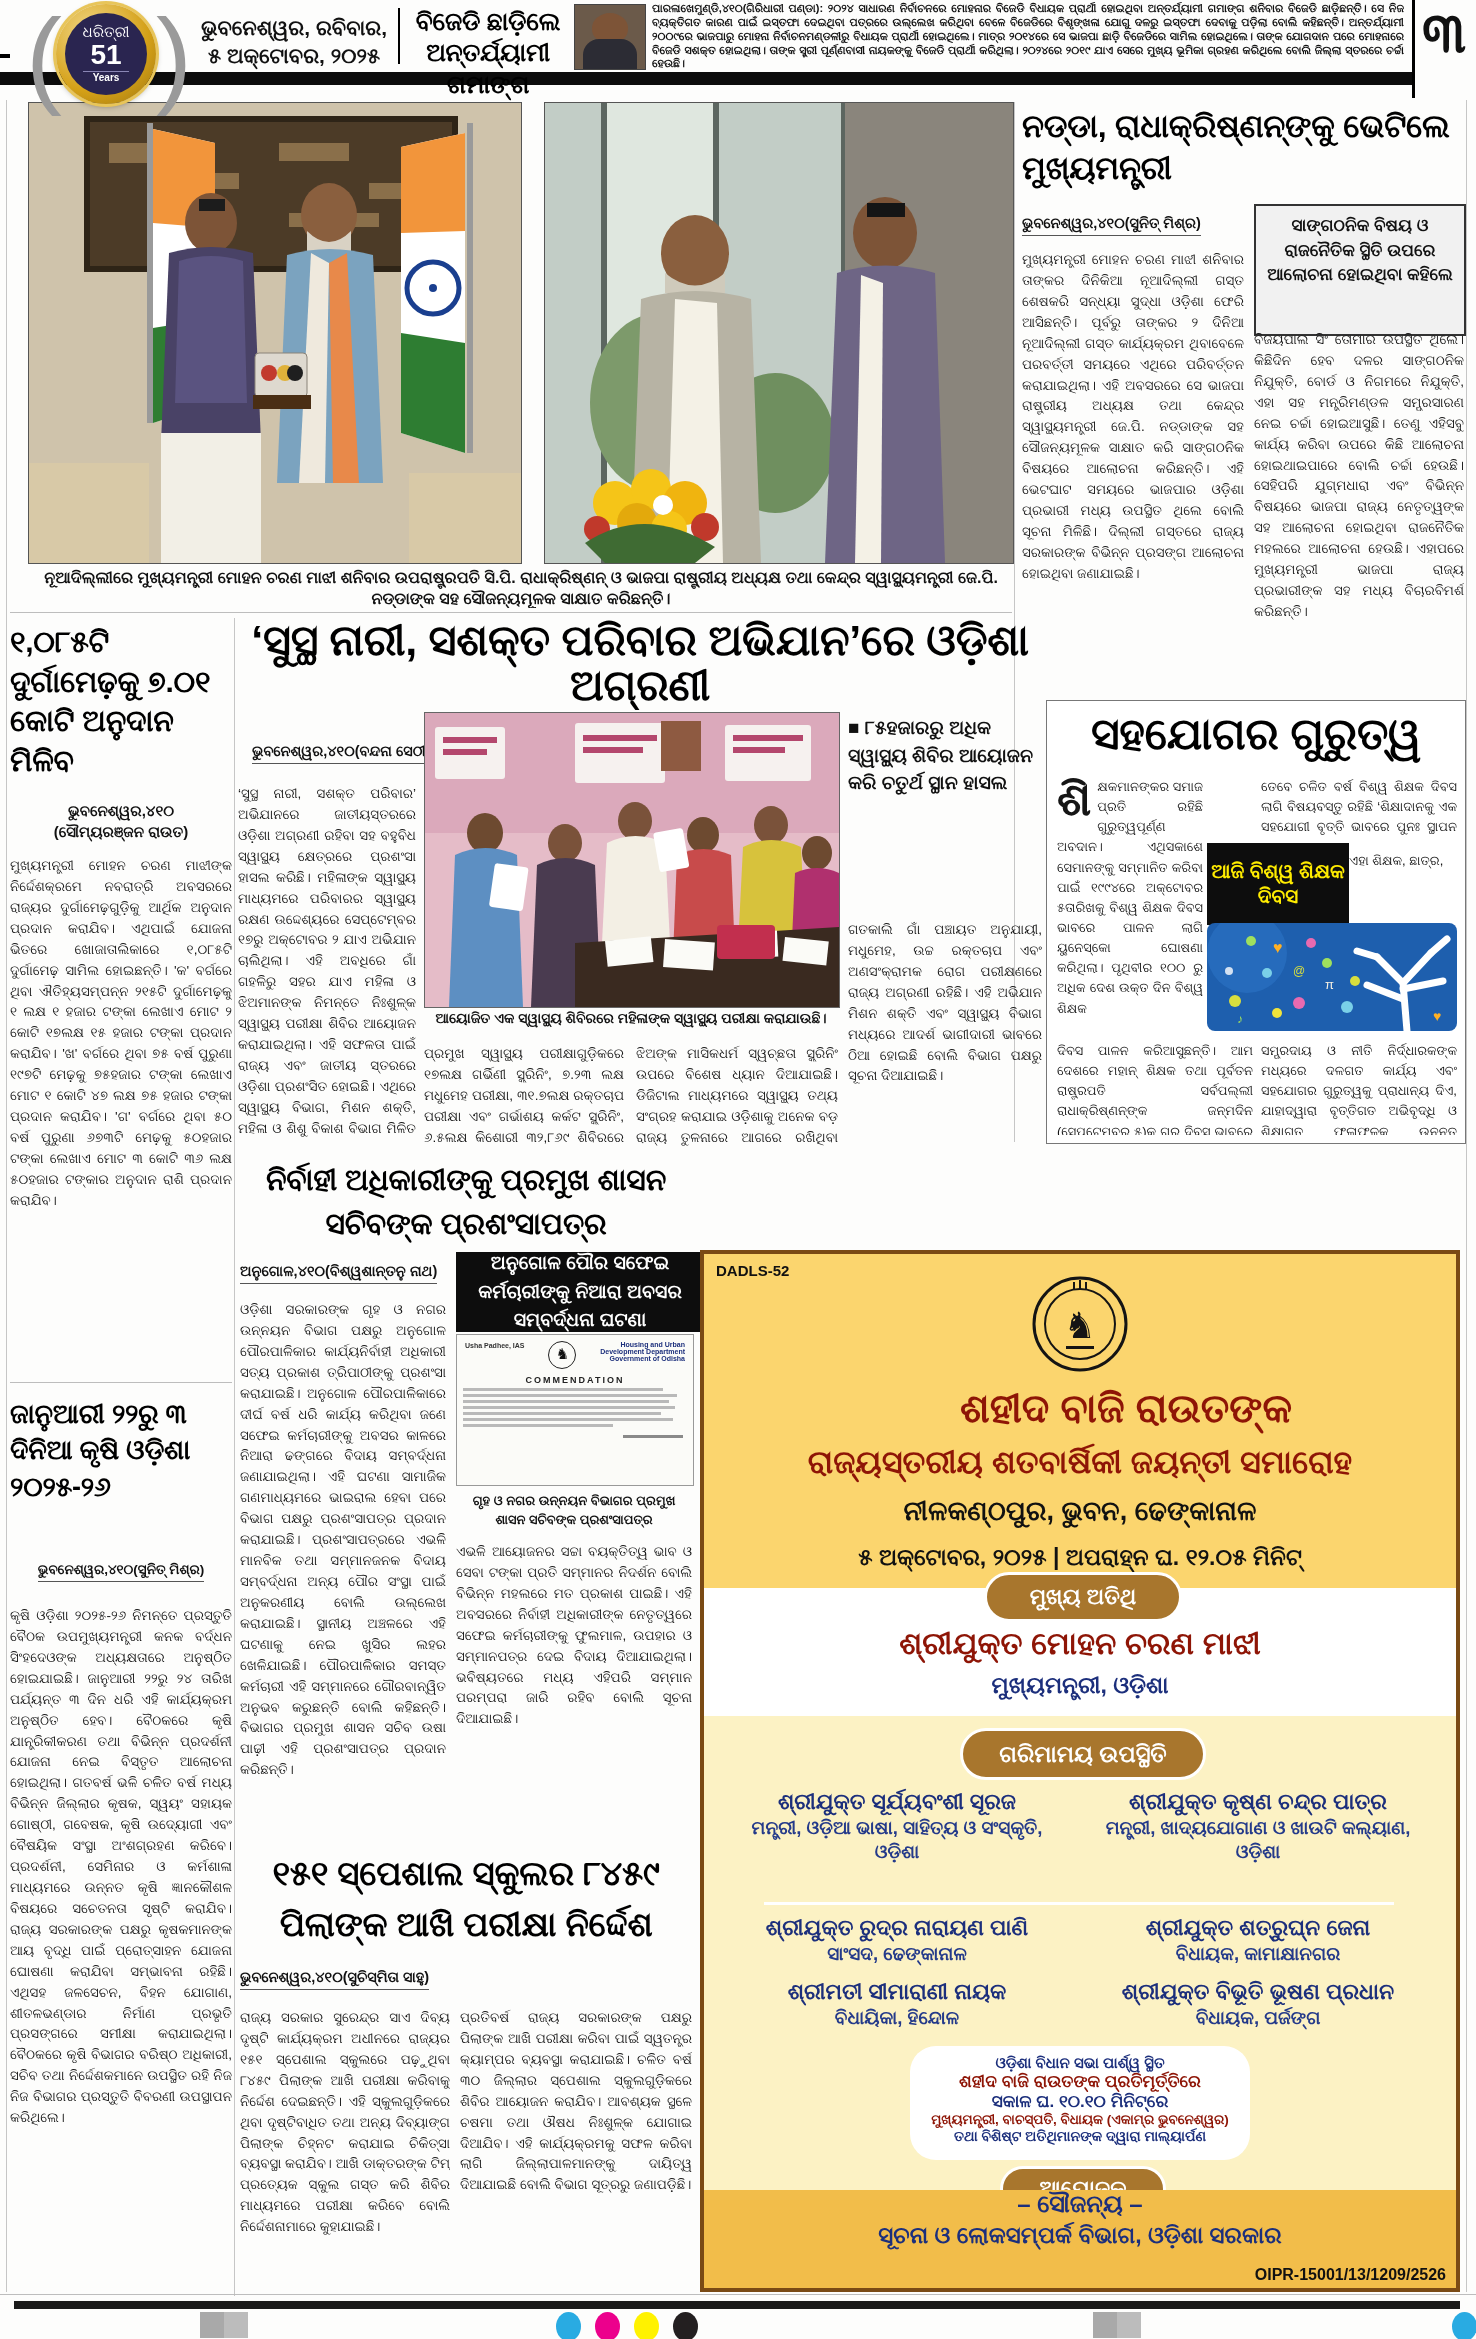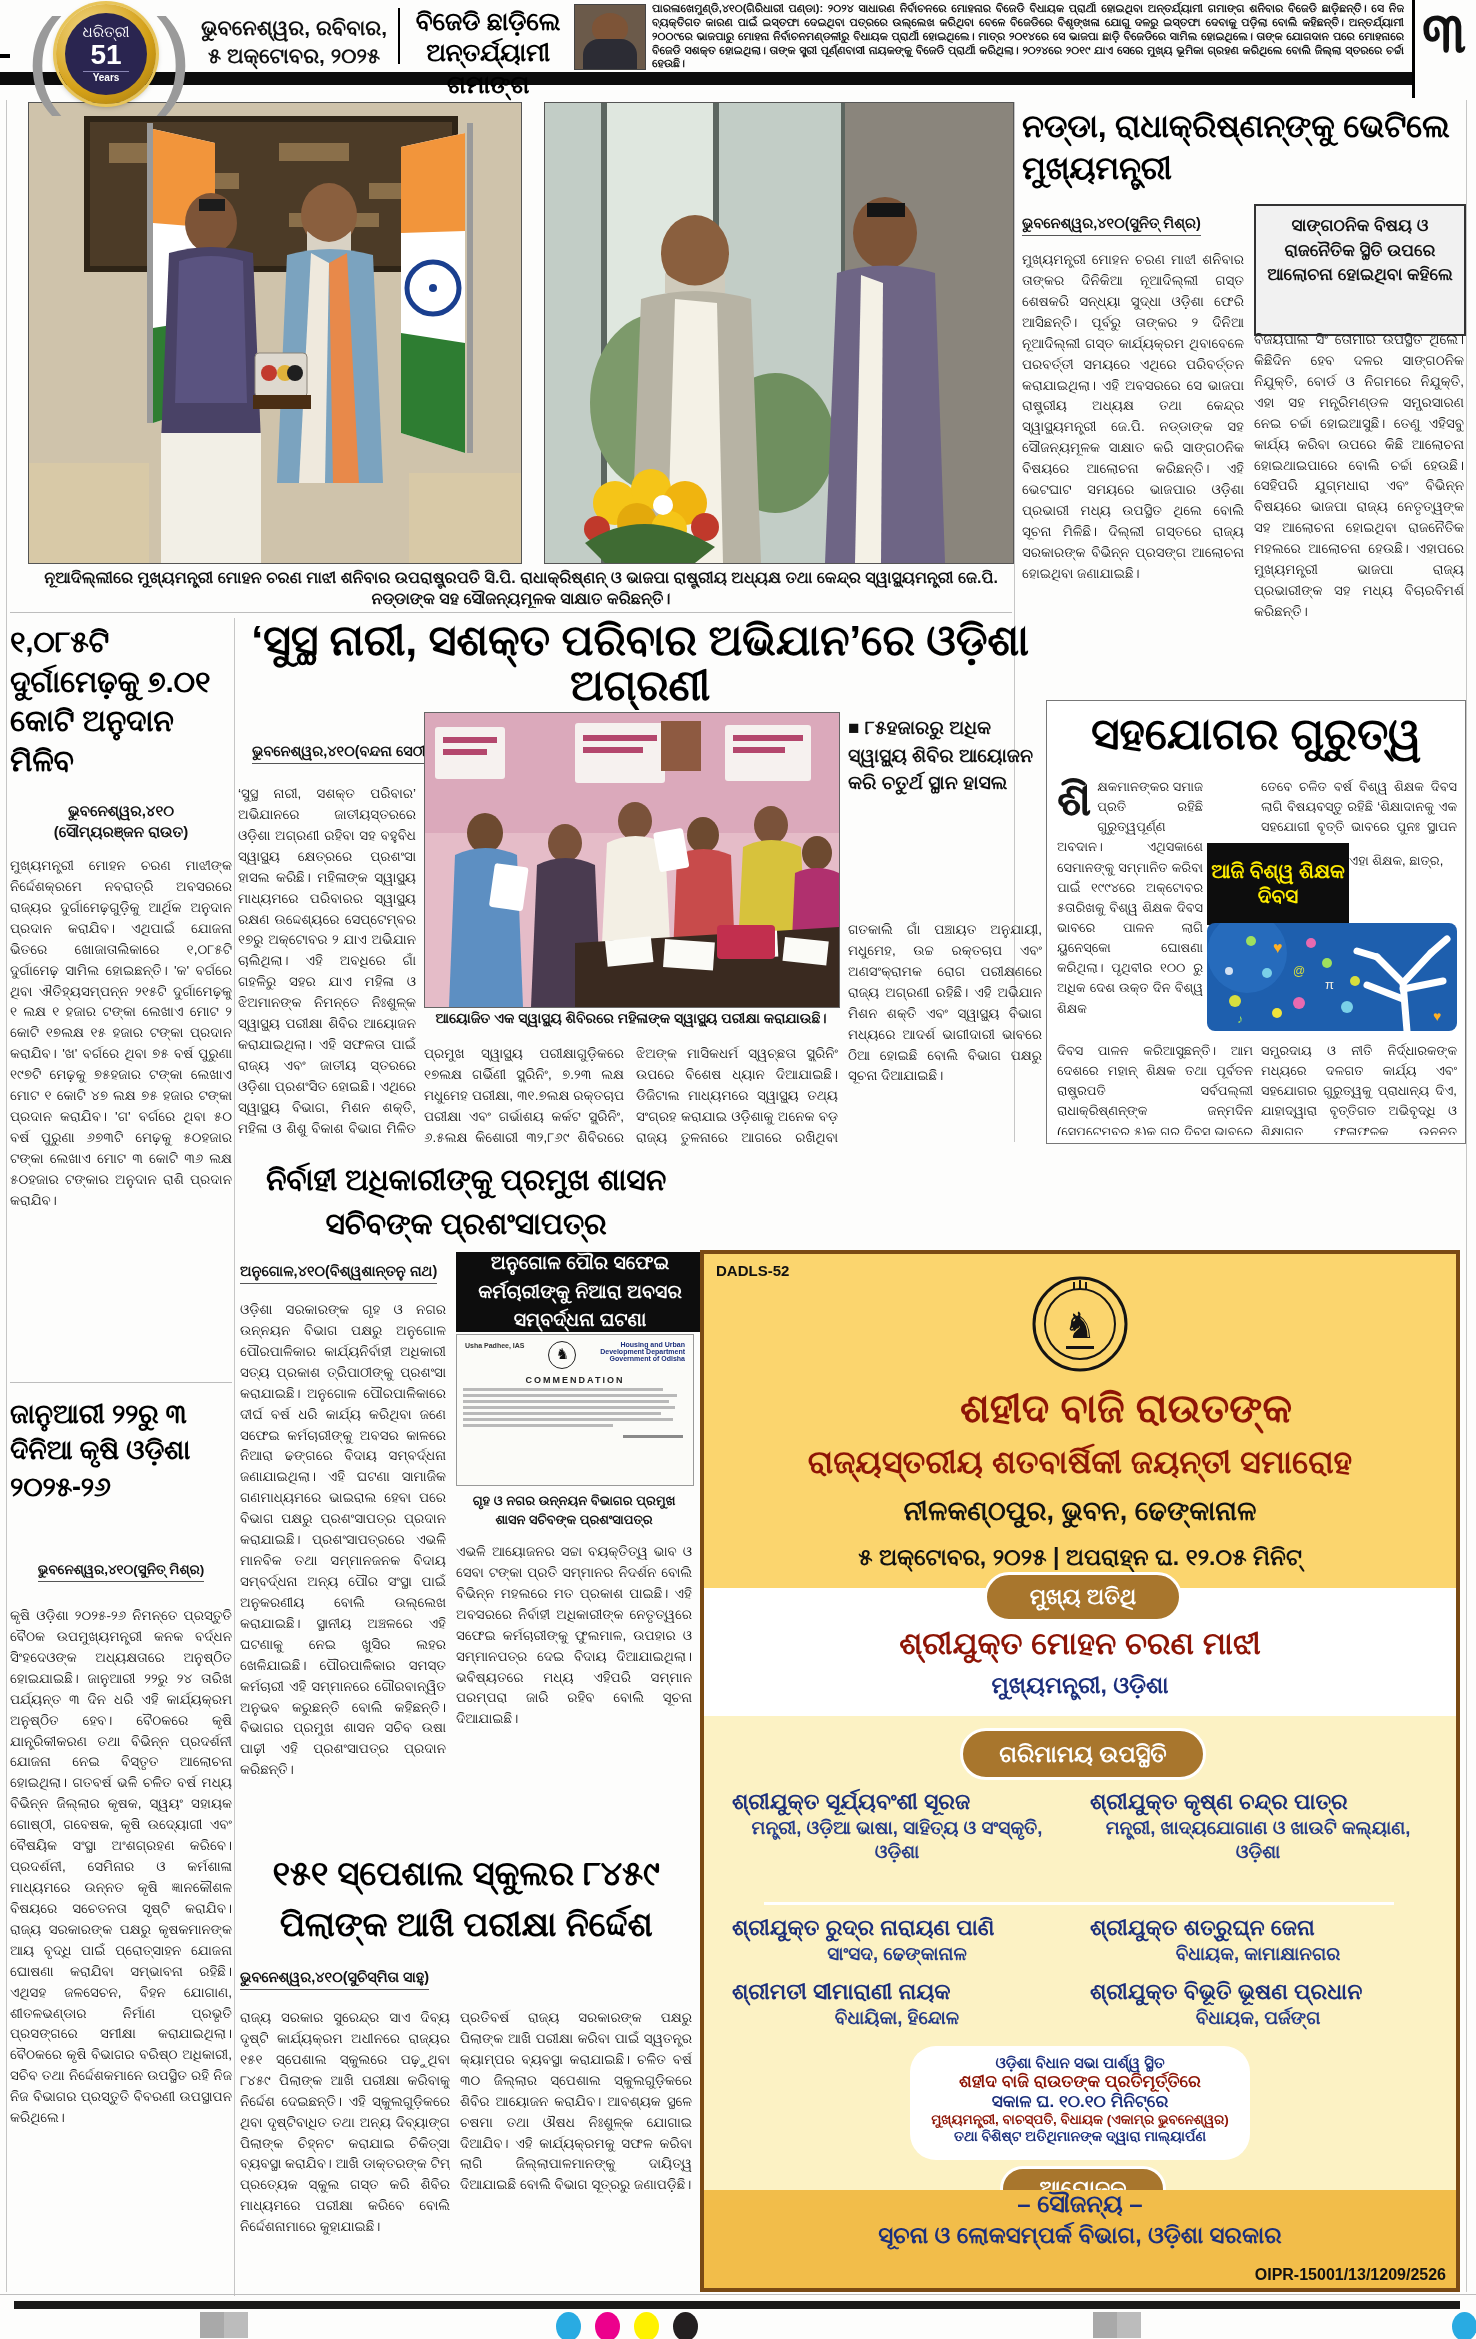--- a/index.html
+++ b/index.html
@@ -14,21 +14,21 @@
   .hairH{height:1px;background:#bdbdbd;}
   .hl{font-weight:700;color:#000;letter-spacing:-.3px;}
   .byline{display:inline-block;font-weight:700;font-size:14.5px;border-bottom:1.5px solid #555;padding-bottom:3px;}
   .bd{font-size:13.5px;line-height:1.55;text-align:justify;overflow:hidden;color:#151515;}
   .blackbox{background:#0d0d0d;color:#fff;font-weight:700;text-align:center;}
   .dropcap::first-letter{float:left;font-size:46px;line-height:.85;margin:3px 6px 0 0;font-weight:700;}
   .pill{background:#a8762d;color:#fff;font-weight:700;text-align:center;border-radius:26px;border:3px solid #fff;
         display:flex;align-items:center;justify-content:center;}
   .adMaroon{color:#8e1506;}
   .adNavy{color:#1c2f7c;}
-  .guestName{font-weight:700;color:#1c2f7c;font-size:22px;text-align:left;line-height:1.25;}
+  .guestName{font-weight:700;color:#1c2f7c;font-size:22px;text-align:center;line-height:1.25;}
   .guestRole{font-weight:700;color:#243a8a;font-size:18.5px;text-align:center;line-height:1.3;}
   .docline{height:3px;background:#b9b9b9;margin:3px 6px;}
   .regsq{width:24px;height:26px;display:inline-block;}
   .regdot{width:25px;height:29px;border-radius:50%;display:inline-block;margin-right:14px;}
 </style>
 </head>
 <body>
 
 <div id="page">
 

